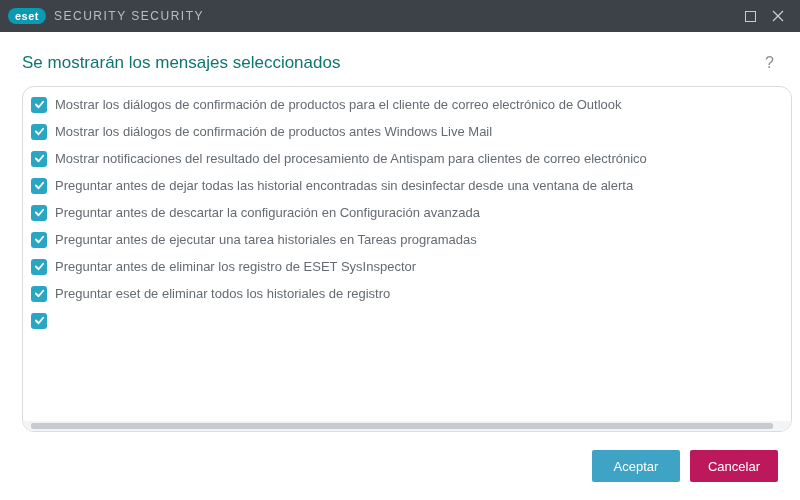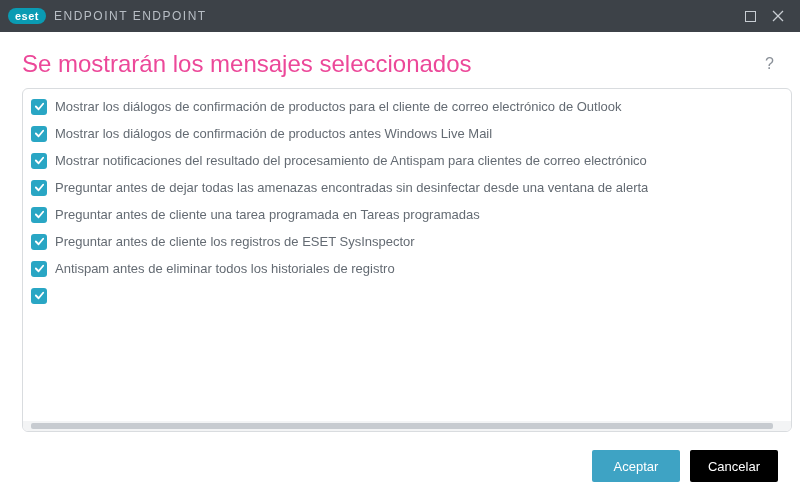--- a/index.html
+++ b/index.html
@@ -51,35 +51,35 @@
     cursor: pointer;
     font-size: 14px;
   }
   .titlebar-btn svg { stroke: #c8cdd3; }
   .header-row {
     padding: 18px 22px 10px 22px;
     display: flex;
     align-items: center;
   }
   .page-title {
-    font-size: 24px;
-    color: #ec4899;
+    font-size: 17px;
+    color: #0f766e;
     font-weight: 400;
     flex: 1;
   }
   .help-icon {
     color: #8a9098;
     font-size: 16px;
     cursor: pointer;
     padding: 4px;
   }
   .list-panel {
     margin: 0 8px 4px 22px;
     border: 1px solid #d9dcdf;
-    border-radius: 6px;
+    border-radius: 12px;
     flex: 1;
     position: relative;
     display: flex;
     flex-direction: column;
     overflow: hidden;
   }
   .list-scroll {
     overflow-y: scroll;
     overflow-x: hidden;
     padding: 4px 0 0 0;
@@ -139,28 +139,28 @@
     min-width: 88px;
     height: 32px;
     border: none;
     border-radius: 2px;
     font-size: 13px;
     cursor: pointer;
     color: #fff;
     padding: 0 0;
   }
   .btn-primary { background: #3ea3c4; }
-  .btn-secondary { background: #000000; }
+  .btn-secondary { background: #be185d; }
 </style>
 </head>
 <body>
 
 <div class="titlebar">
   <span class="brand-badge">eset</span>
-  <span class="brand-text">ENDPOINT ENDPOINT</span>
+  <span class="brand-text">SECURITY SECURITY</span>
   <div class="titlebar-spacer"></div>
   <div class="titlebar-btn">
     <svg width="11" height="11" viewBox="0 0 11 11" fill="none">
         <rect x="0.5" y="0.5" width="10" height="10" stroke-width="1"></rect>
       </svg>
   </div>
   <div class="titlebar-btn">
     <svg width="12" height="12" viewBox="0 0 12 12">
         <line x1="1" y1="1" x2="11" y2="11" stroke-width="1.2"></line>
         <line x1="11" y1="1" x2="1" y2="11" stroke-width="1.2"></line>
@@ -198,45 +198,53 @@
           </svg>
         </div>
         <div class="item-label">Mostrar notificaciones del resultado del procesamiento de Antispam para clientes de correo electrónico</div>
       </div>
       <div class="item-row">
         <div class="chk">
           <svg width="11" height="11" viewBox="0 0 12 12">
             <path d="M2 6 L5 9 L10 3" stroke="#fff" stroke-width="2" fill="none" stroke-linecap="round" stroke-linejoin="round"></path>
           </svg>
         </div>
-        <div class="item-label">Preguntar antes de dejar todas las amenazas encontradas sin desinfectar desde una ventana de alerta</div>
-      </div>
-      <div class="item-row">
-        <div class="chk">
-          <svg width="11" height="11" viewBox="0 0 12 12">
-            <path d="M2 6 L5 9 L10 3" stroke="#fff" stroke-width="2" fill="none" stroke-linecap="round" stroke-linejoin="round"></path>
-          </svg>
-        </div>
-        <div class="item-label">Preguntar antes de cliente una tarea programada en Tareas programadas</div>
-      </div>
-      <div class="item-row">
-        <div class="chk">
-          <svg width="11" height="11" viewBox="0 0 12 12">
-            <path d="M2 6 L5 9 L10 3" stroke="#fff" stroke-width="2" fill="none" stroke-linecap="round" stroke-linejoin="round"></path>
-          </svg>
-        </div>
-        <div class="item-label">Preguntar antes de cliente los registros de ESET SysInspector</div>
-      </div>
-      <div class="item-row">
-        <div class="chk">
-          <svg width="11" height="11" viewBox="0 0 12 12">
-            <path d="M2 6 L5 9 L10 3" stroke="#fff" stroke-width="2" fill="none" stroke-linecap="round" stroke-linejoin="round"></path>
-          </svg>
-        </div>
-        <div class="item-label">Antispam antes de eliminar todos los historiales de registro</div>
+        <div class="item-label">Preguntar antes de dejar todas las historial encontradas sin desinfectar desde una ventana de alerta</div>
+      </div>
+      <div class="item-row">
+        <div class="chk">
+          <svg width="11" height="11" viewBox="0 0 12 12">
+            <path d="M2 6 L5 9 L10 3" stroke="#fff" stroke-width="2" fill="none" stroke-linecap="round" stroke-linejoin="round"></path>
+          </svg>
+        </div>
+        <div class="item-label">Preguntar antes de descartar la configuración en Configuración avanzada</div>
+      </div>
+      <div class="item-row">
+        <div class="chk">
+          <svg width="11" height="11" viewBox="0 0 12 12">
+            <path d="M2 6 L5 9 L10 3" stroke="#fff" stroke-width="2" fill="none" stroke-linecap="round" stroke-linejoin="round"></path>
+          </svg>
+        </div>
+        <div class="item-label">Preguntar antes de ejecutar una tarea historiales en Tareas programadas</div>
+      </div>
+      <div class="item-row">
+        <div class="chk">
+          <svg width="11" height="11" viewBox="0 0 12 12">
+            <path d="M2 6 L5 9 L10 3" stroke="#fff" stroke-width="2" fill="none" stroke-linecap="round" stroke-linejoin="round"></path>
+          </svg>
+        </div>
+        <div class="item-label">Preguntar antes de eliminar los registro de ESET SysInspector</div>
+      </div>
+      <div class="item-row">
+        <div class="chk">
+          <svg width="11" height="11" viewBox="0 0 12 12">
+            <path d="M2 6 L5 9 L10 3" stroke="#fff" stroke-width="2" fill="none" stroke-linecap="round" stroke-linejoin="round"></path>
+          </svg>
+        </div>
+        <div class="item-label">Preguntar eset de eliminar todos los historiales de registro</div>
       </div>
       <div class="item-row">
         <div class="chk">
           <svg width="11" height="11" viewBox="0 0 12 12">
             <path d="M2 6 L5 9 L10 3" stroke="#fff" stroke-width="2" fill="none" stroke-linecap="round" stroke-linejoin="round"></path>
           </svg>
         </div>
       </div>
     </div>
   <div class="hscroll-bar">

